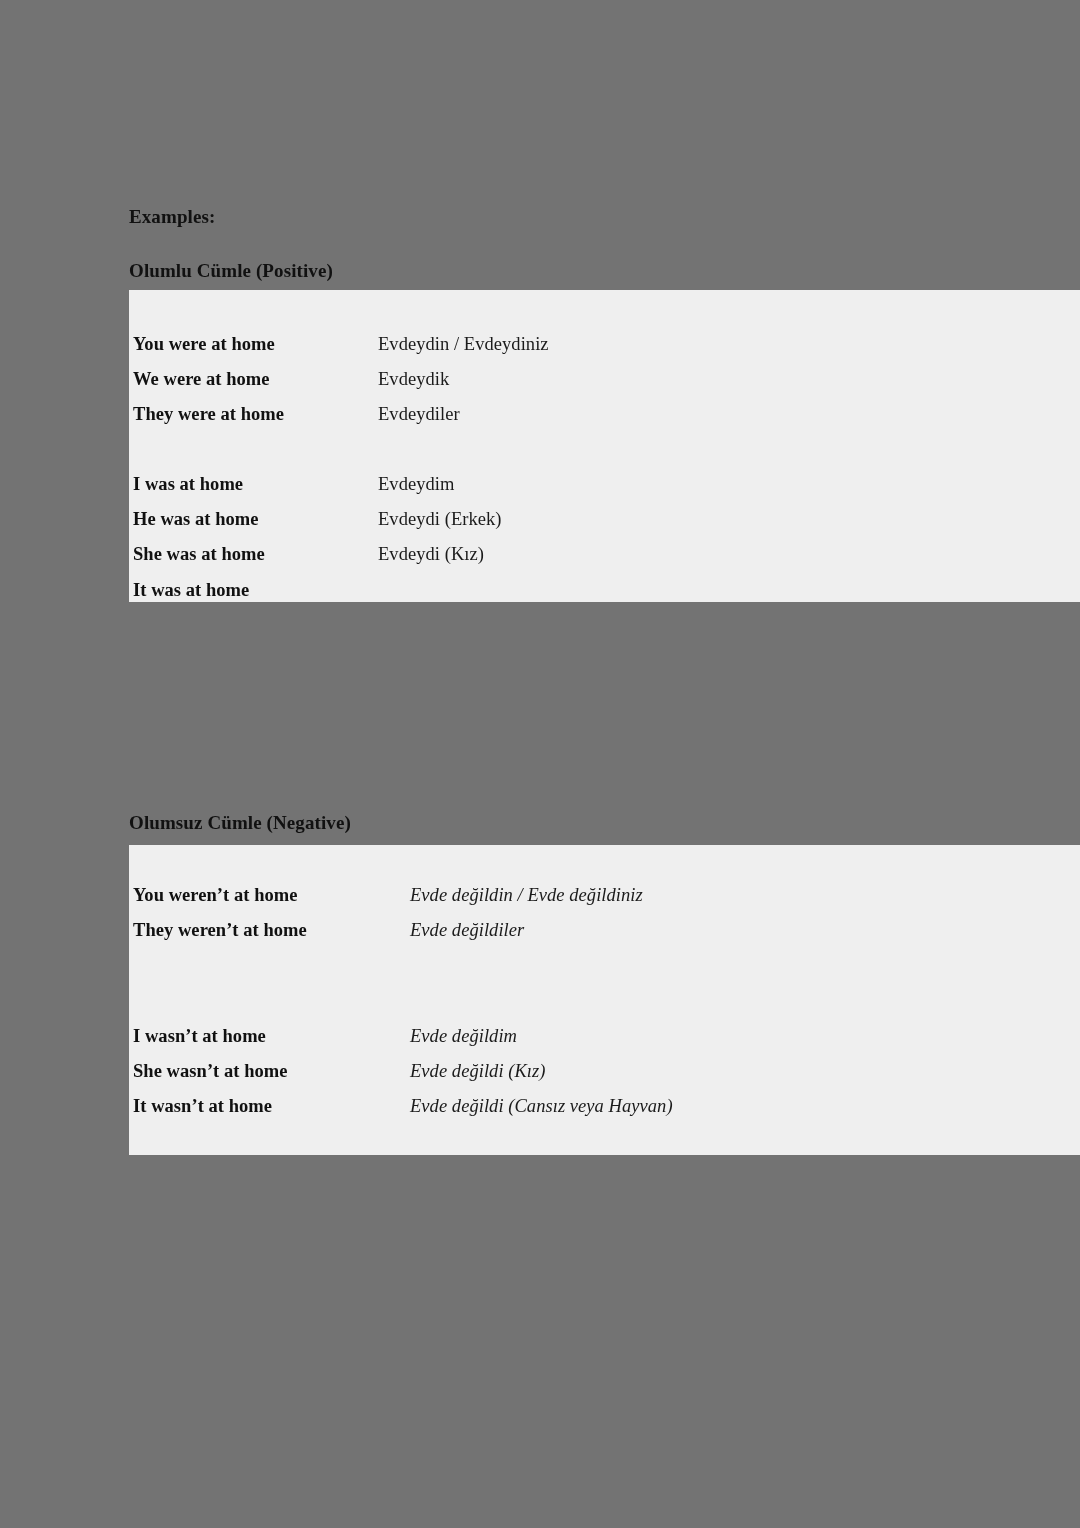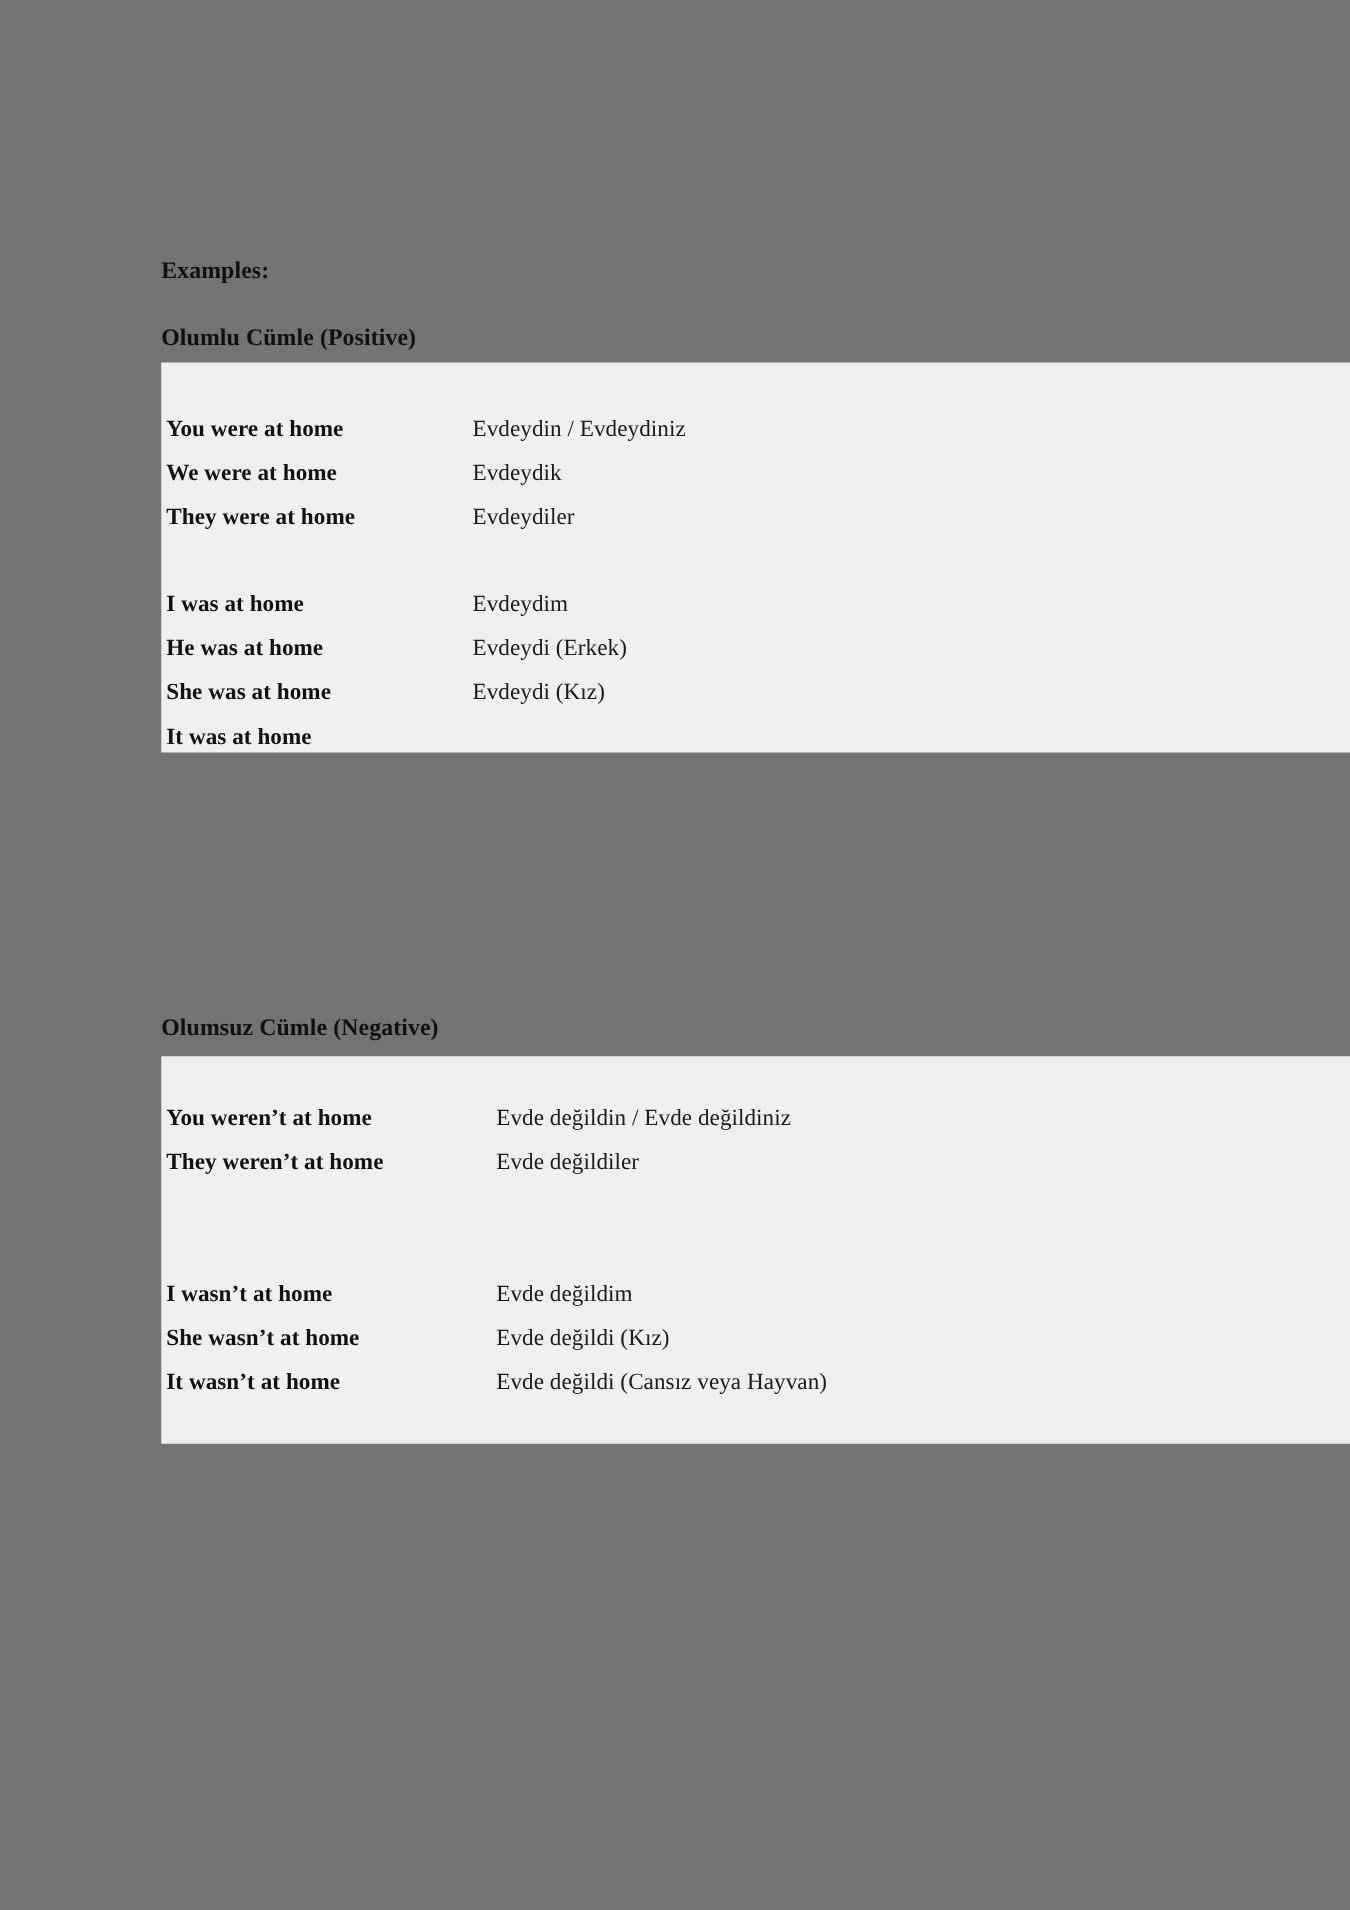--- a/index.html
+++ b/index.html
@@ -80,21 +80,21 @@
 
   .ex-tr {
     position: absolute;
     top: 0;
     font-weight: normal;
     font-size: 18.5px;
     letter-spacing: 0.05px;
     color: #1b1b1b;
   }
   #positive-block .ex-tr { left: 249px; }
-  #negative-block .ex-tr { left: 268px; }
+  #negative-block .ex-tr { left: 281px; font-style: italic; }
 </style>
 </head>
 <body>
 
 <div class="page">
 
   <div class="doc-heading" id="examples-heading">Examples:</div>
 
   <div class="doc-heading" id="positive-heading">Olumlu Cümle (Positive)</div>
 

